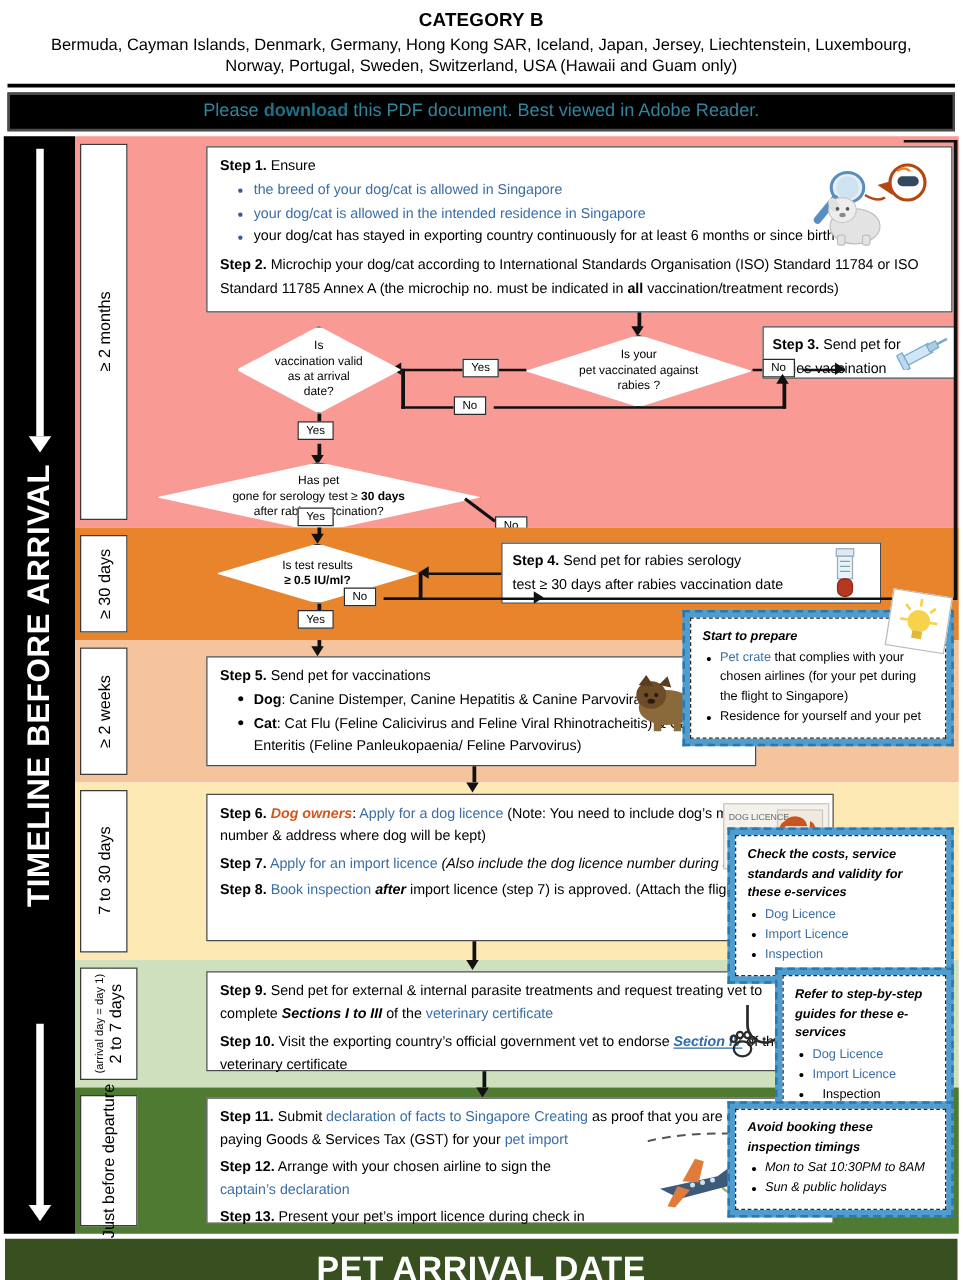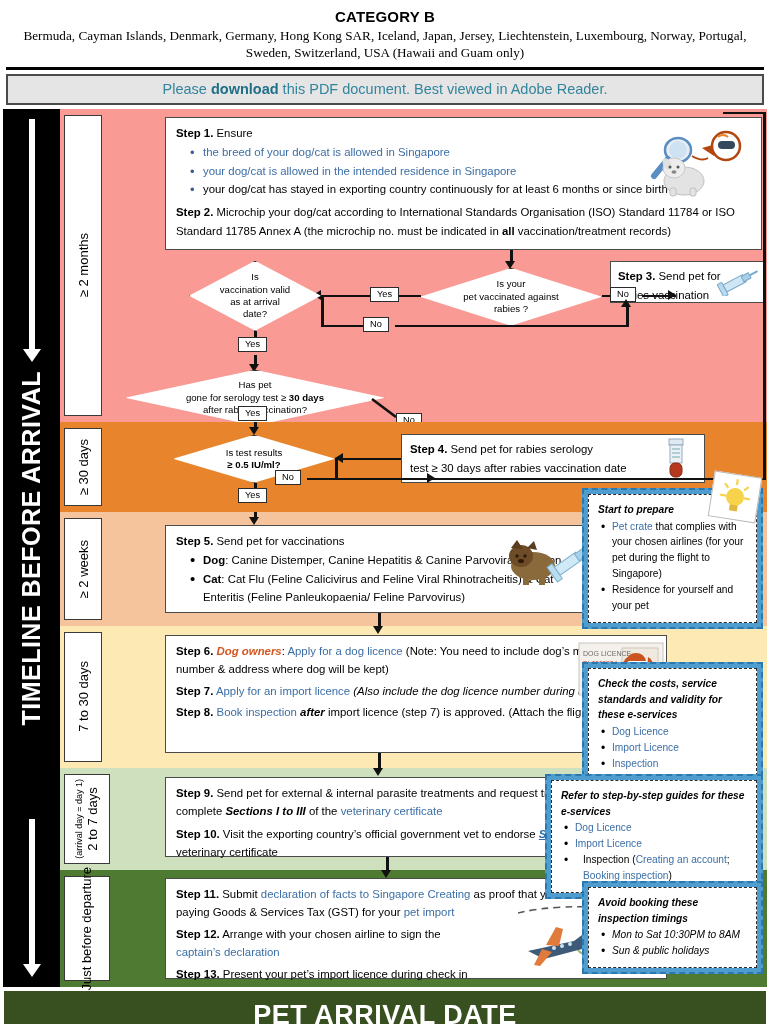--- a/index.html
+++ b/index.html
@@ -7,26 +7,26 @@
     width: 770px; height: 1024px;
     font-family: "Liberation Sans", sans-serif;
     background: #ffffff;
     overflow: hidden;
   }
   .page { position: relative; width: 770px; height: 1024px; background:#fff; }
 
   
   .header { padding: 8px 12px 2px; text-align: center; }
   .cat-title { font-size: 15px; font-weight: bold; letter-spacing: .2px; }
-  .cat-countries { font-size: 13.2px; line-height: 1.32; margin-top: 2px; padding: 0 8px; font-family: Liberation Serif, serif;}
+  .cat-countries { font-size: 13.2px; line-height: 1.32; margin-top: 2px; padding: 0 8px;}
   .rule { height: 3px; background: #000; margin: 3px 6px 0 6px; }
 
   .download-bar {
     margin: 4px 6px 4px 6px;
-    background: #e5e5e5;
+    background: #000000;
     border: 2px solid #4a4a4a;
     text-align: center;
     padding: 5px 0 6px;
     color: #31859c;
     font-size: 14.5px;
   }
   .download-bar b { color:#1f6f86; }
 
   
   .body-wrap { position: relative; display: flex; height: 878px; margin: 0 3px; }
@@ -467,21 +467,21 @@
               <circle cx="36" cy="43" r="2" fill="#cfe0ee"></circle>
               <circle cx="44" cy="41" r="2" fill="#cfe0ee"></circle>
               <circle cx="52" cy="39" r="2" fill="#cfe0ee"></circle>
             </svg>
           </div>
         </div>
       </div>
 
       <div class="tipcol">
 
-        <div class="tipbox" style="top:379px;width:181px;">
+        <div class="tipbox" style="top:379px;width:217px;">
           <div class="bulb">
             <svg width="46" height="44" viewBox="0 0 46 44">
               <circle cx="23" cy="22" r="9" fill="#f7d24b"></circle>
               <rect x="19" y="30" width="8" height="6" fill="#e0b93c"></rect>
               <g stroke="#f7d24b" stroke-width="2.2">
                 <line x1="23" y1="4" x2="23" y2="10"></line>
                 <line x1="8" y1="22" x2="14" y2="22"></line>
                 <line x1="32" y1="22" x2="38" y2="22"></line>
                 <line x1="11" y1="10" x2="15" y2="14"></line>
                 <line x1="35" y1="10" x2="31" y2="14"></line>
@@ -501,21 +501,21 @@
           <div class="tipinner">
             <span class="thd">Check the costs, service standards and validity for these e-services</span>
             <ul>
               <li><span class="lnk">Dog Licence</span></li>
               <li><span class="lnk">Import Licence</span></li>
               <li><span class="lnk">Inspection</span></li>
             </ul>
           </div>
         </div>
 
-        <div class="tipbox" style="top:665px;width:218px;">
+        <div class="tipbox" style="top:665px;width:143px;">
           <div class="tipinner">
             <span class="thd">Refer to step-by-step guides for these e-services</span>
             <ul>
               <li><span class="lnk">Dog Licence</span></li>
               <li><span class="lnk">Import Licence</span></li>
               <li style="padding-left:20px"><span>Inspection (</span><span class="lnk">Creating an account</span><span>; </span><span class="lnk">Booking inspection</span><span>)</span></li>
             </ul>
           </div>
         </div>
 

